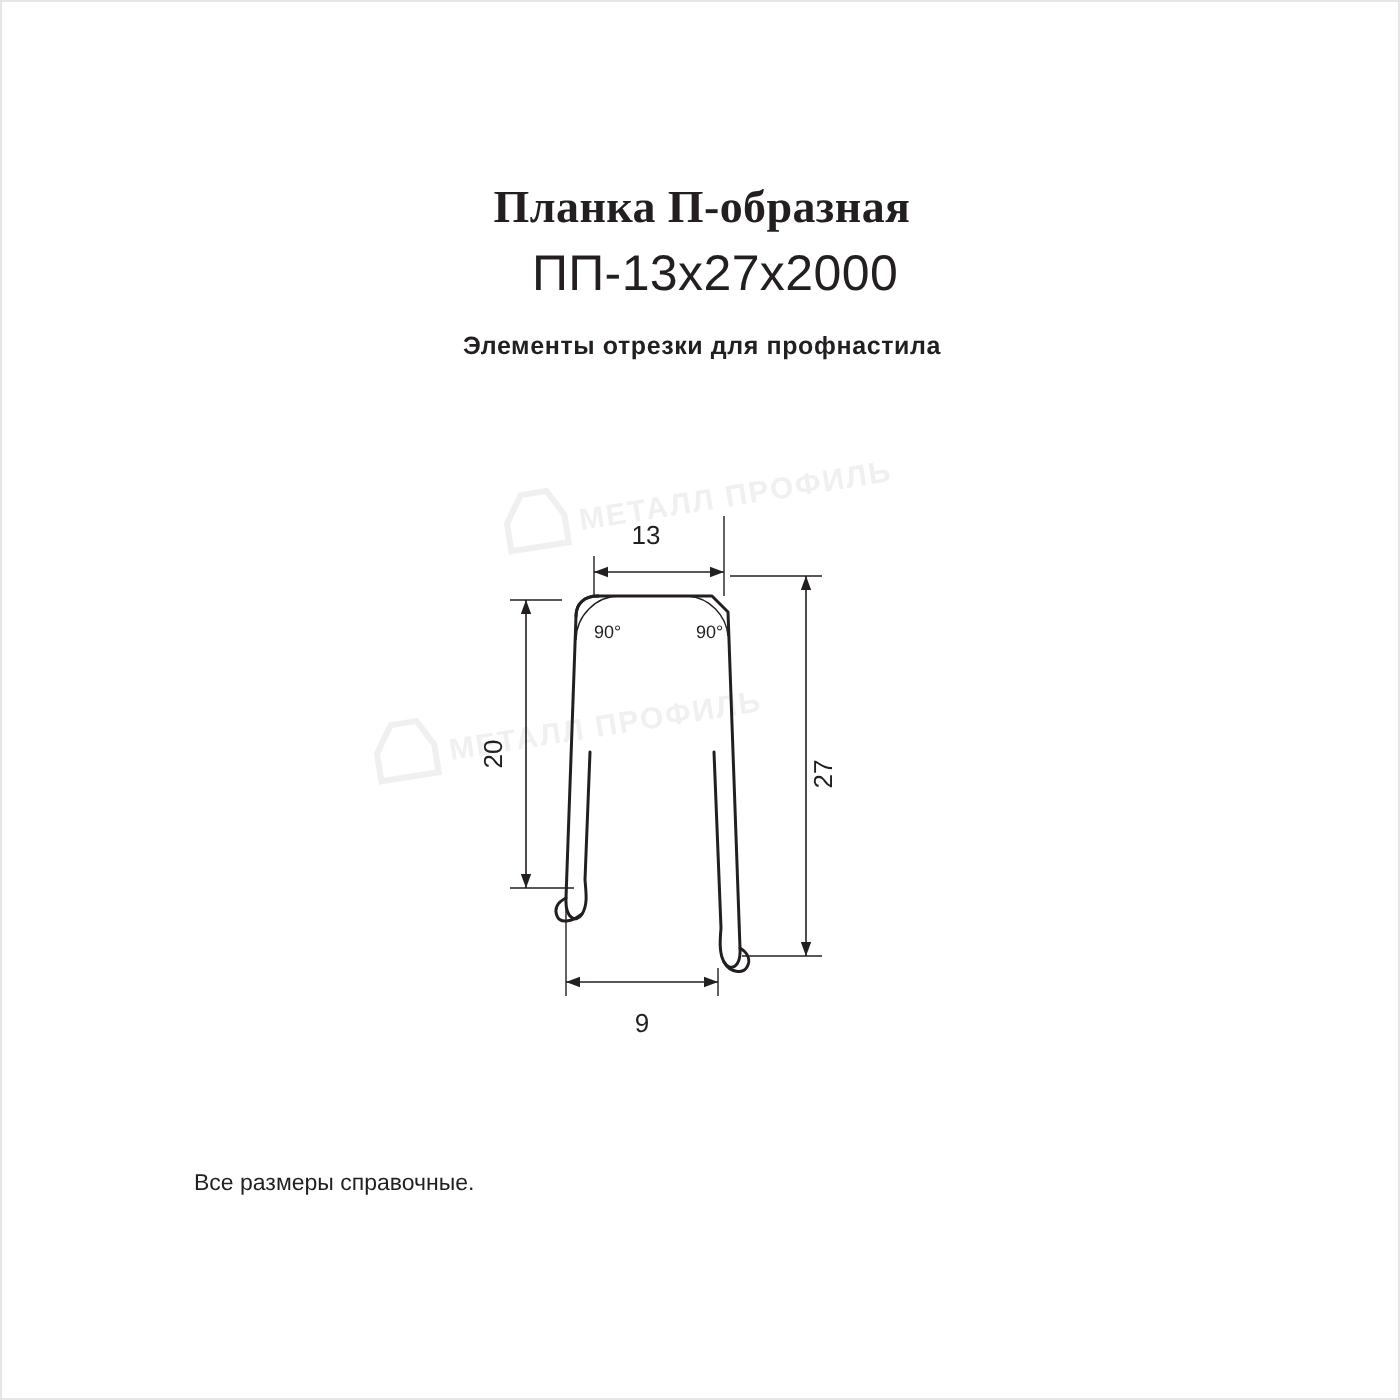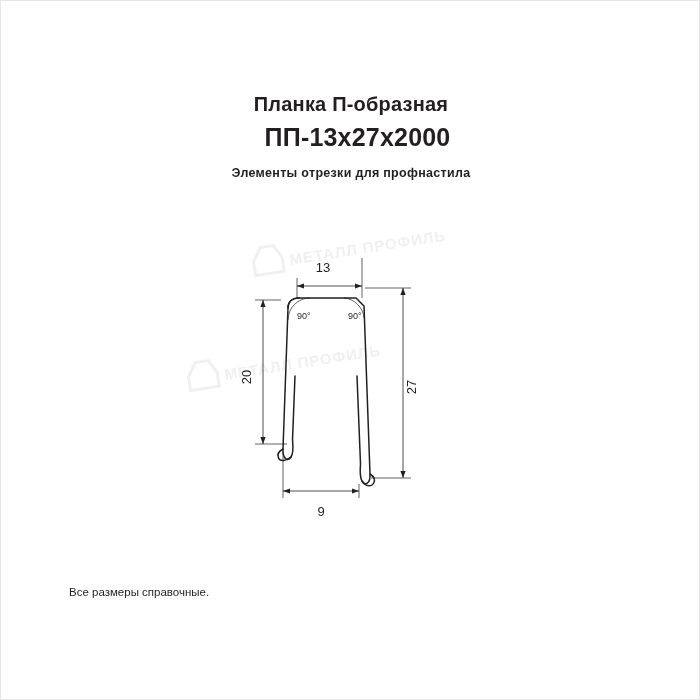--- a/index.html
+++ b/index.html
@@ -22,28 +22,29 @@
     box-sizing: border-box;
   }
   .title-block {
     position: absolute;
     top: 88px;
     left: 0;
     width: 700px;
     text-align: center;
   }
   .title-line1 {
-    font-size: 20px;
+    font-size: 23px;
     font-weight: bold;
     letter-spacing: 0.2px;
     line-height: 30px;
+    font-family: Liberation Serif, serif;
   }
   .title-line2 {
     font-size: 25px;
-    font-weight: bold;
+    font-weight: normal;
     letter-spacing: 0.2px;
     line-height: 30px;
     margin-top: 3px;
     margin-left: 13px;
   }
   .subtitle {
     font-size: 12.5px;
     font-weight: bold;
     letter-spacing: 0.3px;
     margin-top: 14px;
@@ -58,21 +59,21 @@
   .watermarks {
     position: absolute;
     top: 215px;
     left: 150px;
     width: 420px;
     height: 330px;
     pointer-events: none;
   }
   .footnotes {
     position: absolute;
-    left: 68px;
+    left: 96px;
     top: 582px;
     font-size: 11.5px;
     line-height: 19px;
     color: #231f20;
   }
   .footnote {
     white-space: nowrap;
   }
   svg { display: block; }
   .dim-text {

